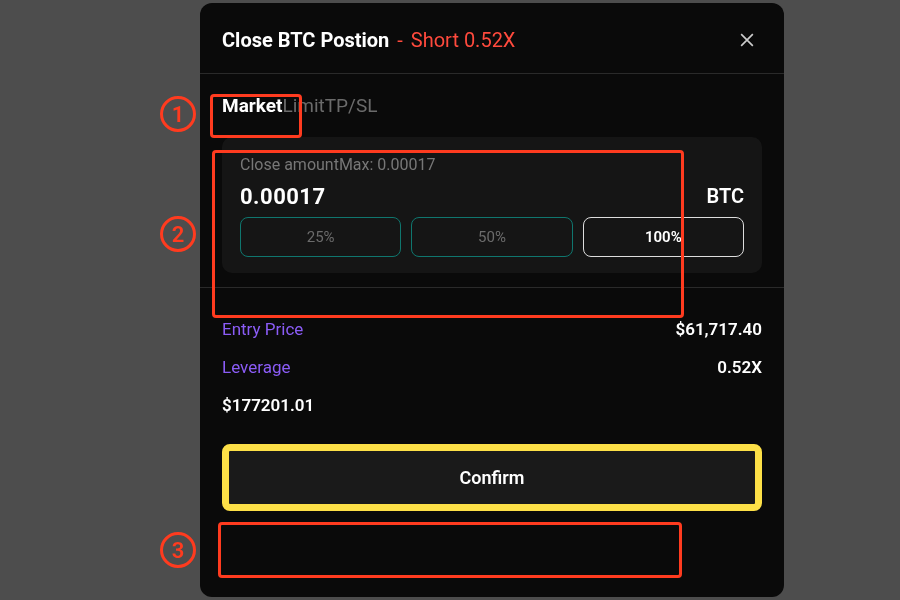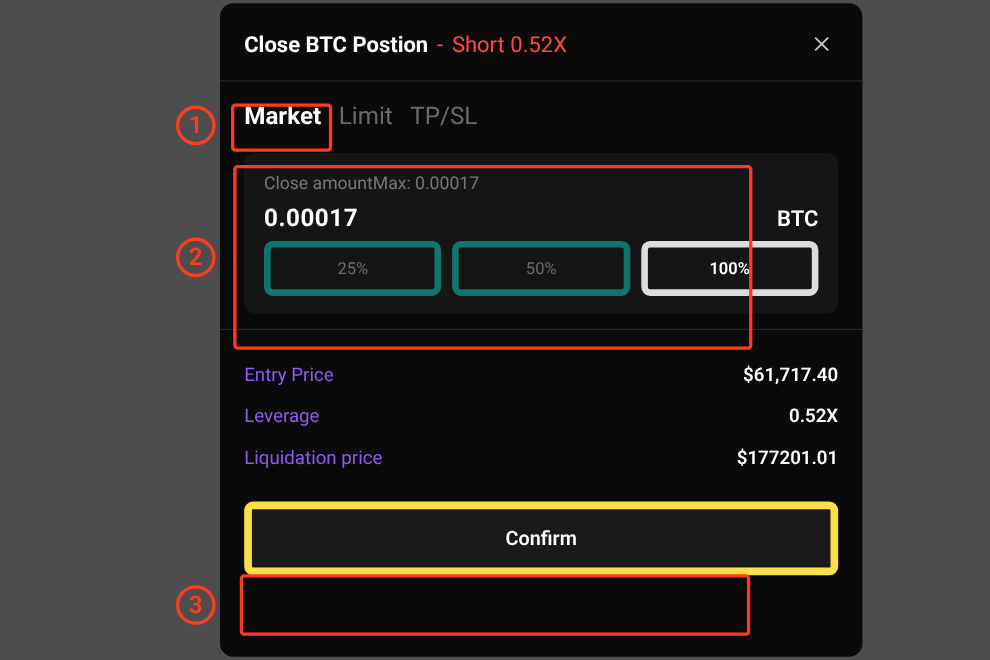--- a/index.html
+++ b/index.html
@@ -43,21 +43,21 @@
       cursor: pointer;
     }
     .close-btn svg { width: 20px; height: 20px; stroke: #ccc; stroke-width: 2; fill: none; }
 
     .tabs-row {
       display: flex;
       align-items: center;
       justify-content: space-between;
       padding: 20px 22px 10px 22px;
     }
-    .tabs { display: flex; gap: 16px; font-size: 22px; }
+    .tabs { display: flex; gap: 0; font-size: 19px; }
     .tab { color: #6b6b6b; cursor: pointer; }
     .tab.active { color: #fff; font-weight: 700; }
     .index-info { font-size: 17px; }
     .index-label { color: #9a9a9a; }
     .index-value { color: #fff; font-weight: 600; }
 
     .amount-panel {
       margin: 10px 22px 14px 22px;
       background: #151515;
       border-radius: 10px;
@@ -78,21 +78,21 @@
       font-weight: 700;
       margin-bottom: 8px;
     }
     .amount-value { color: #fff; letter-spacing: 0.5px; }
     .amount-unit { color: #fff; font-weight: 600; font-size: 20px; }
     .percent-row { display: flex; gap: 10px; }
     .percent-btn {
       flex: 1;
       text-align: center;
       padding: 10px 0;
-      border: 6px solid #0f766e;
+      border: 1px solid #0f766e;
       border-radius: 8px;
       color: #6b6b6b;
       font-size: 15px;
       cursor: pointer;
       background: transparent;
     }
     .percent-btn.active {
       border-color: #dcdcdc;
       color: #fff;
       font-weight: 600;
@@ -198,21 +198,20 @@
   <div class="details">
     <div class="detail-row">
       <span class="detail-label">Entry Price</span>
       <span class="detail-value">$61,717.40</span>
     </div>
     <div class="detail-row">
       <span class="detail-label">Leverage</span>
       <span class="detail-value">0.52X</span>
     </div>
     <div class="detail-row">
-      <span class="detail-label">Liquidation price</span>
       <span class="detail-value">$177201.01</span>
     </div>
   </div>
 
   <div class="confirm-btn">Confirm</div>
 
 </div>
 
 <div class="annot-box box1"></div>
 <div class="annot-box box2"></div>

